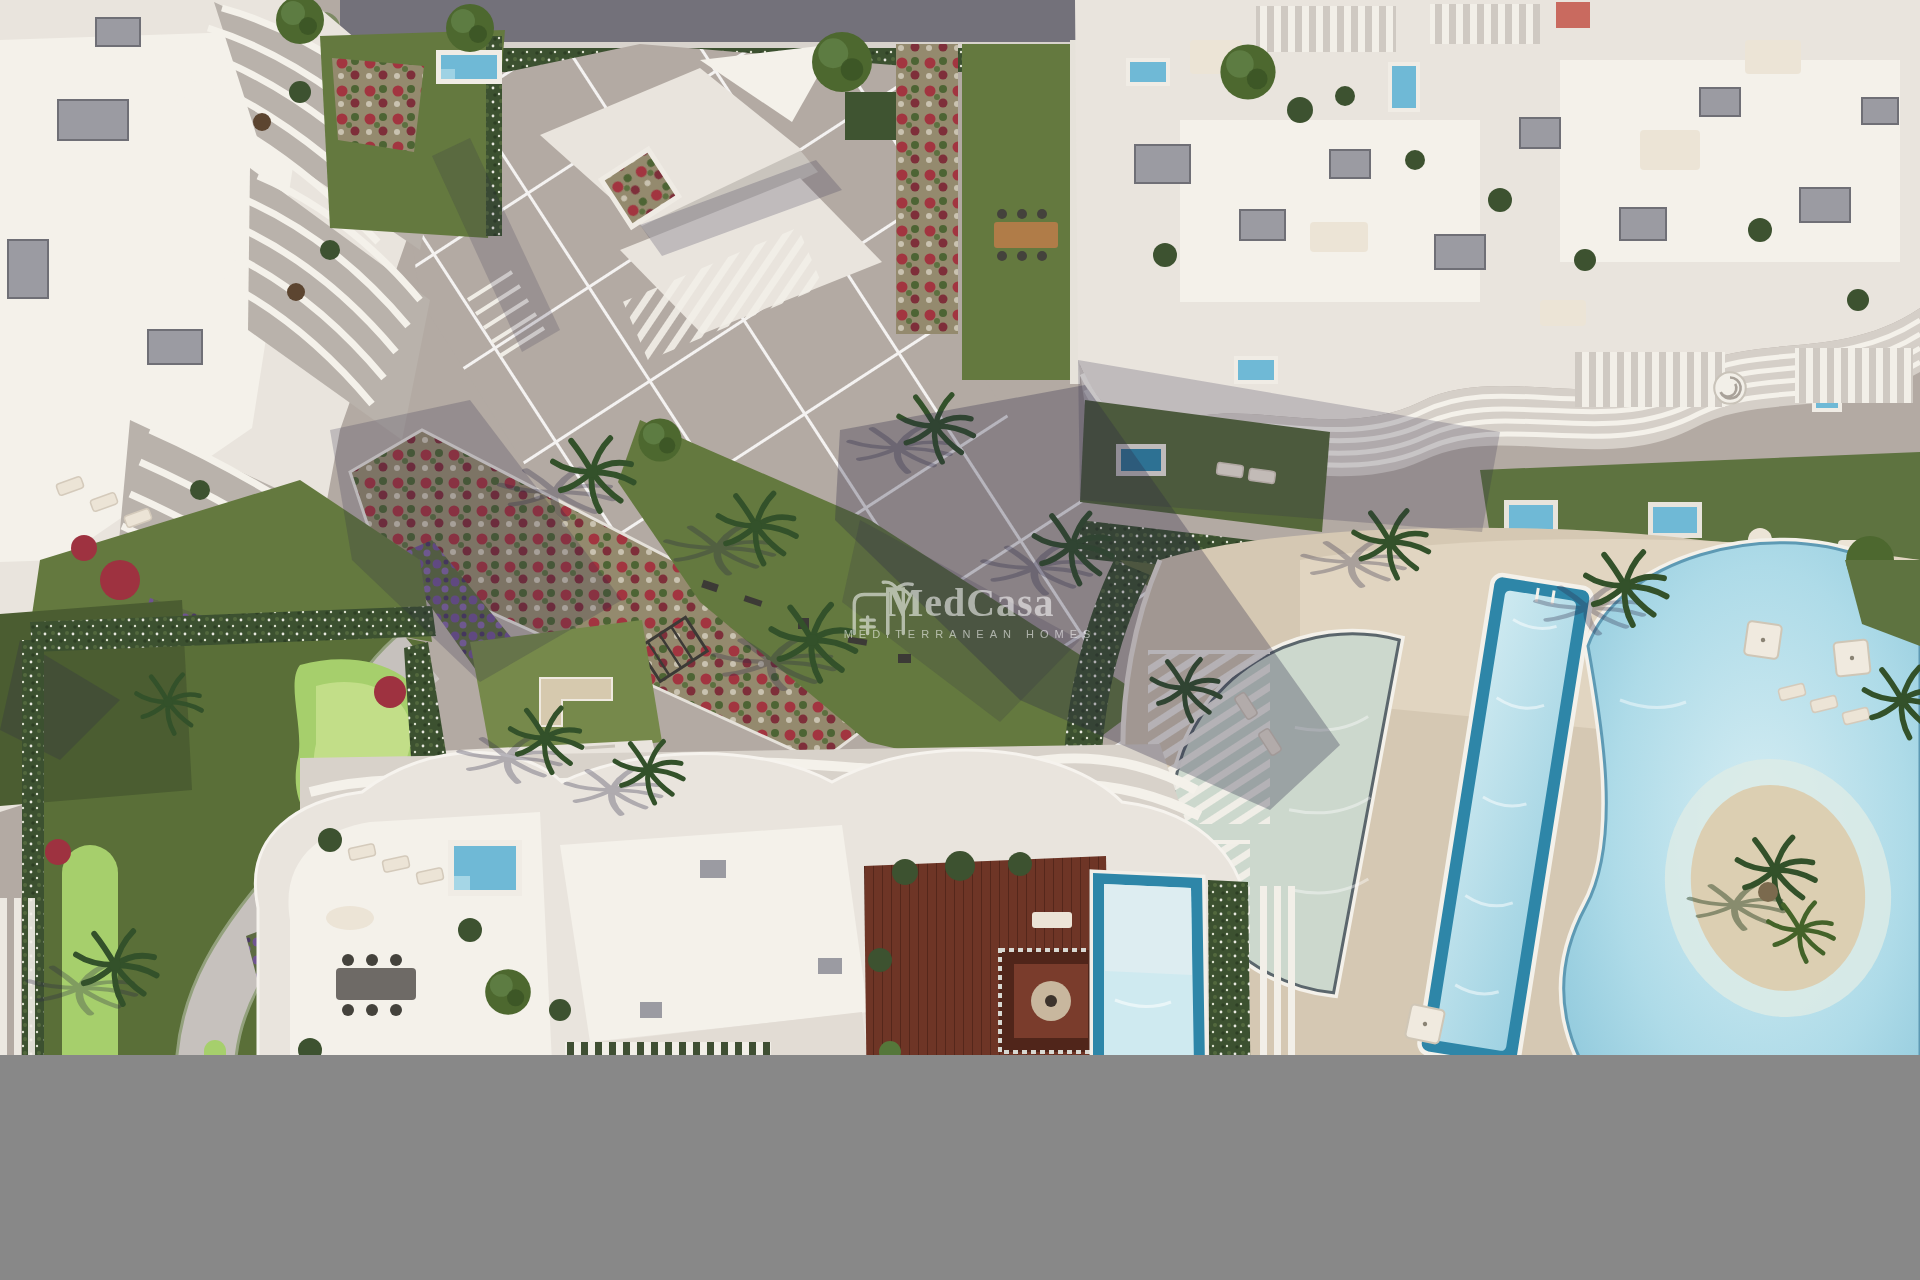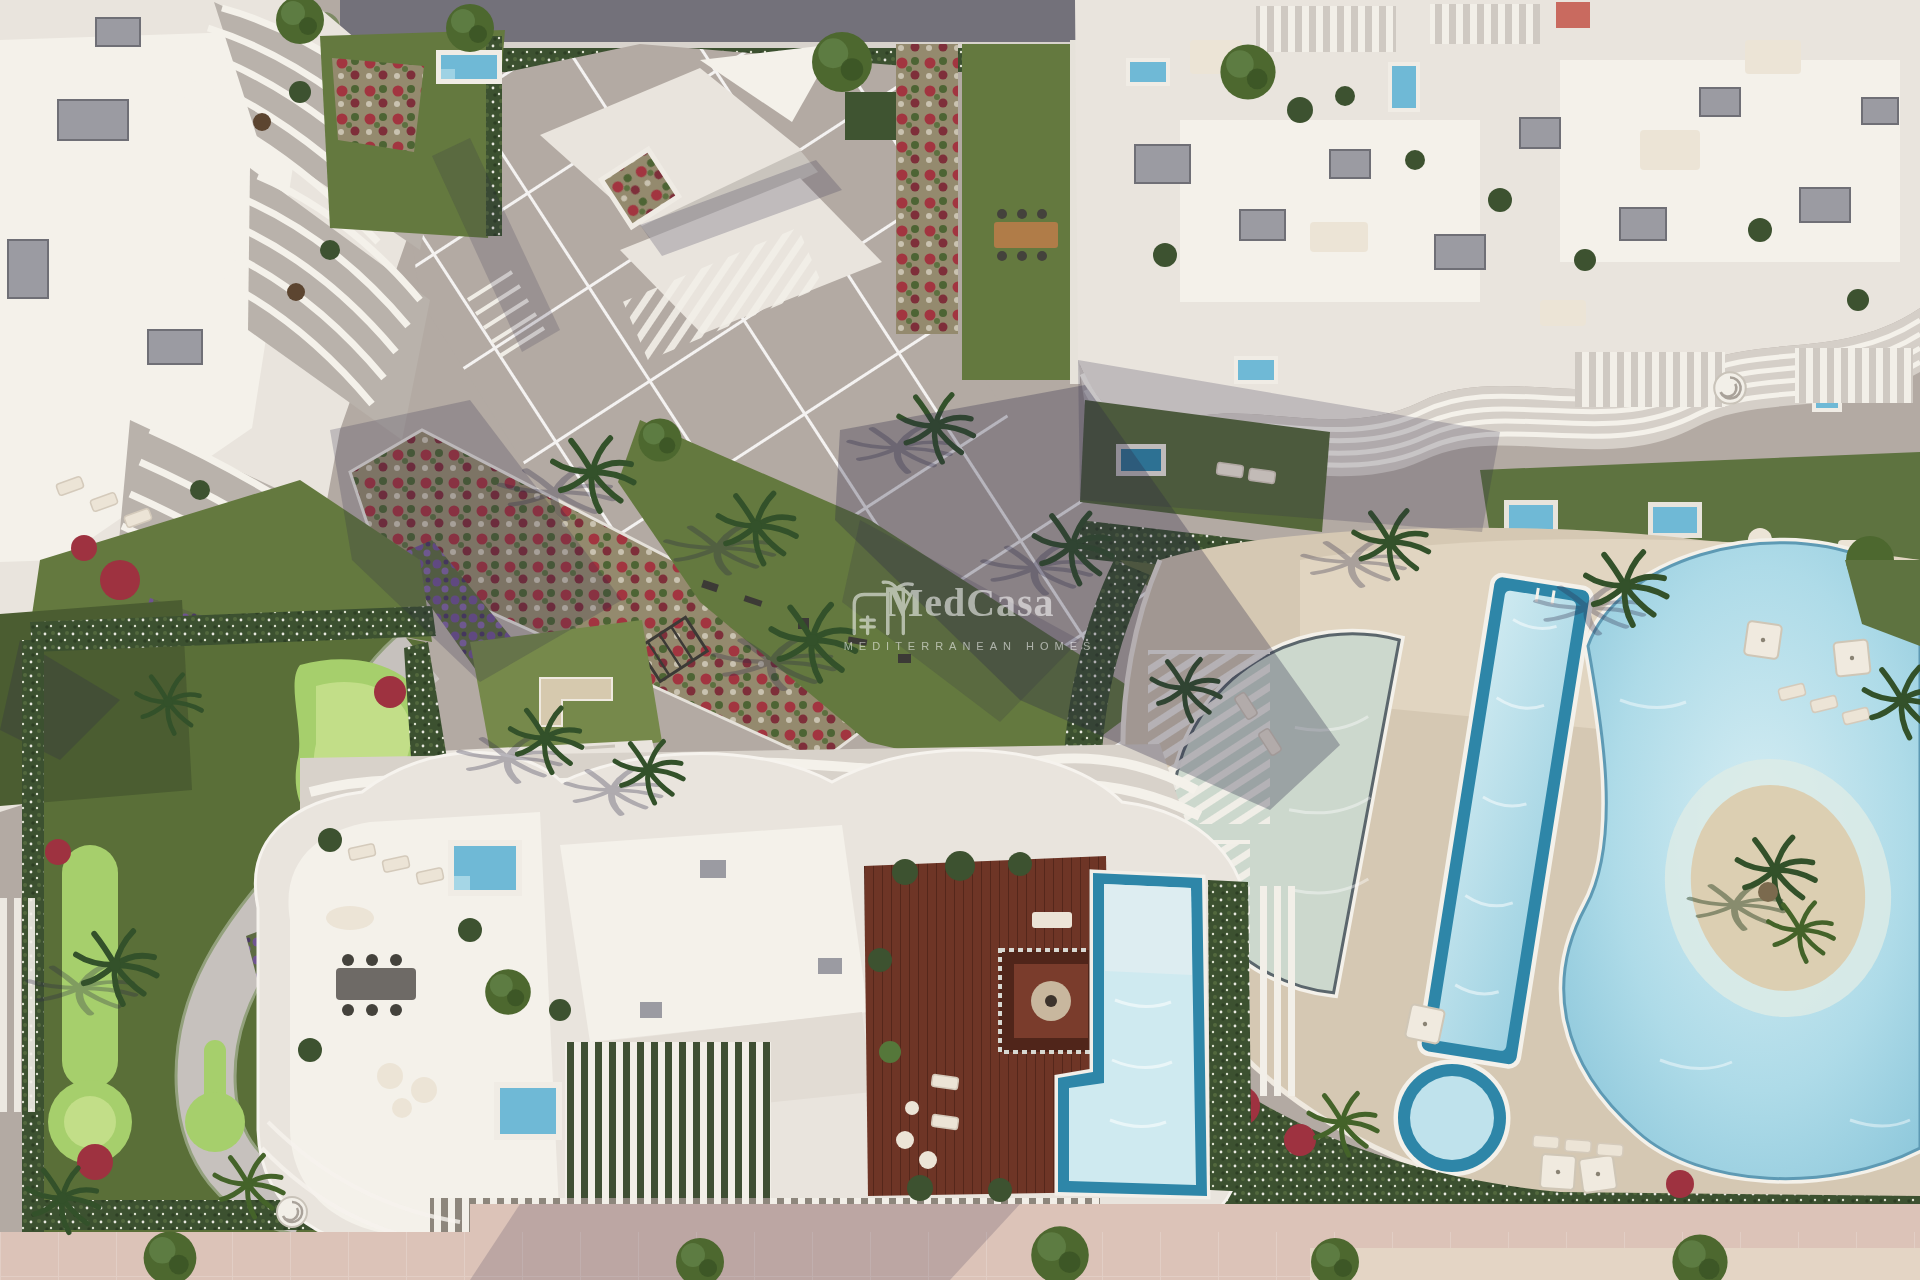--- a/index.html
+++ b/index.html
@@ -1,16 +1,16 @@
 <!DOCTYPE html>
 <html style="--p-road: #73717a; --p-plaza: #b3aaa3; --p-plaza_dark: #9f9792; --p-building: #e9e4dd; --p-building_bright: #f4f1ea; --p-roofbox: #9b9ba2; --p-roofbox_dark: #77777e; --p-grass: #64793f; --p-grass_dark: #4b5d31; --p-lawn_bright: #76894b; --p-golf: #5a6f38; --p-golf_light: #a6cf6c; --p-golf_lighter: #c2de88; --p-deck: #d5c8b3; --p-deck_light: #e1d5c1; --p-wood: #6e3526; --p-wood_dark: #50251a; --p-pool_pale: #cfeaf0; --p-pool_blue: #6fb9d6; --p-pool_teal: #2e86a8; --p-lagoon: #9fd2e0; --p-shallow_pool: #ccd8cd; --p-sand: #dccfb2; --p-promenade: #dcc3b8; --p-promenade_dark: #c9aba0; --p-hedge: #3d5230; --p-flower_red: #9e3240; --p-flower_purple: #6f5391; --p-flower_white: #cfc9b8; --p-furniture: #ece4d6; --p-canopy: #3f5431; --p-wood_table: #b07c48; --p-shadow: #2c2947; --p-tree: #4d682f; --p-palm: #33512a; --wm-color: #ffffff; --wm-opacity: 0.55;"><head>
 <meta charset="utf-8">
 <style>
   html,body{margin:0;padding:0;background:#888;}
-  .stage{position:relative;width:1920px;height:1280px;overflow:hidden;
+  .stage{position:relative;width:1920px;height:1055px;overflow:hidden;
          background:var(--p-plaza,#b3aaa3);
          font-family:"Liberation Sans",sans-serif;}
   .stage svg{position:absolute;inset:0;display:block;}
 
   
   .f-road{fill:var(--p-road)} .f-plaza{fill:var(--p-plaza)}
   .f-white{fill:var(--p-building)} .f-white2{fill:var(--p-building_bright)}
   .f-box{fill:var(--p-roofbox)}
   .f-grass{fill:var(--p-grass)} .f-grassd{fill:var(--p-grass_dark)} .f-lawnb{fill:var(--p-lawn_bright)}
   .f-golf{fill:var(--p-golf)} .f-golfl{fill:var(--p-golf_light)} .f-golfll{fill:var(--p-golf_lighter)}
@@ -26,21 +26,21 @@
 
   
   .watermark{position:absolute;left:845px;top:580px;width:250px;
              display:flex;flex-direction:column;align-items:center;
              color:var(--wm-color,#fff);opacity:var(--wm-opacity,.55);
              pointer-events:none;}
   .watermark .wm-icon{width:72px;height:58px;}
   .watermark .wm-brand{font-family:"Liberation Serif",serif;font-weight:bold;
              font-size:40px;line-height:1.05;letter-spacing:1px;margin-top:2px;}
   .watermark .wm-tagline{font-family:"Liberation Sans",sans-serif;font-size:11px;
-             letter-spacing:6px;margin-top:16px;white-space:nowrap;}
+             letter-spacing:6px;margin-top:4px;white-space:nowrap;}
 </style>
 </head>
 <body>
 
 <div class="stage">
 <svg viewBox="0 0 1920 1280">
   <defs>
     <pattern id="pat-grid" width="112" height="112" patternUnits="userSpaceOnUse" patternTransform="rotate(-33)">
       <rect width="112" height="112" fill="none"></rect>
       <path d="M0,0 H112 M0,0 V112" stroke="rgba(255,255,255,.85)" stroke-width="6" fill="none"></path>

